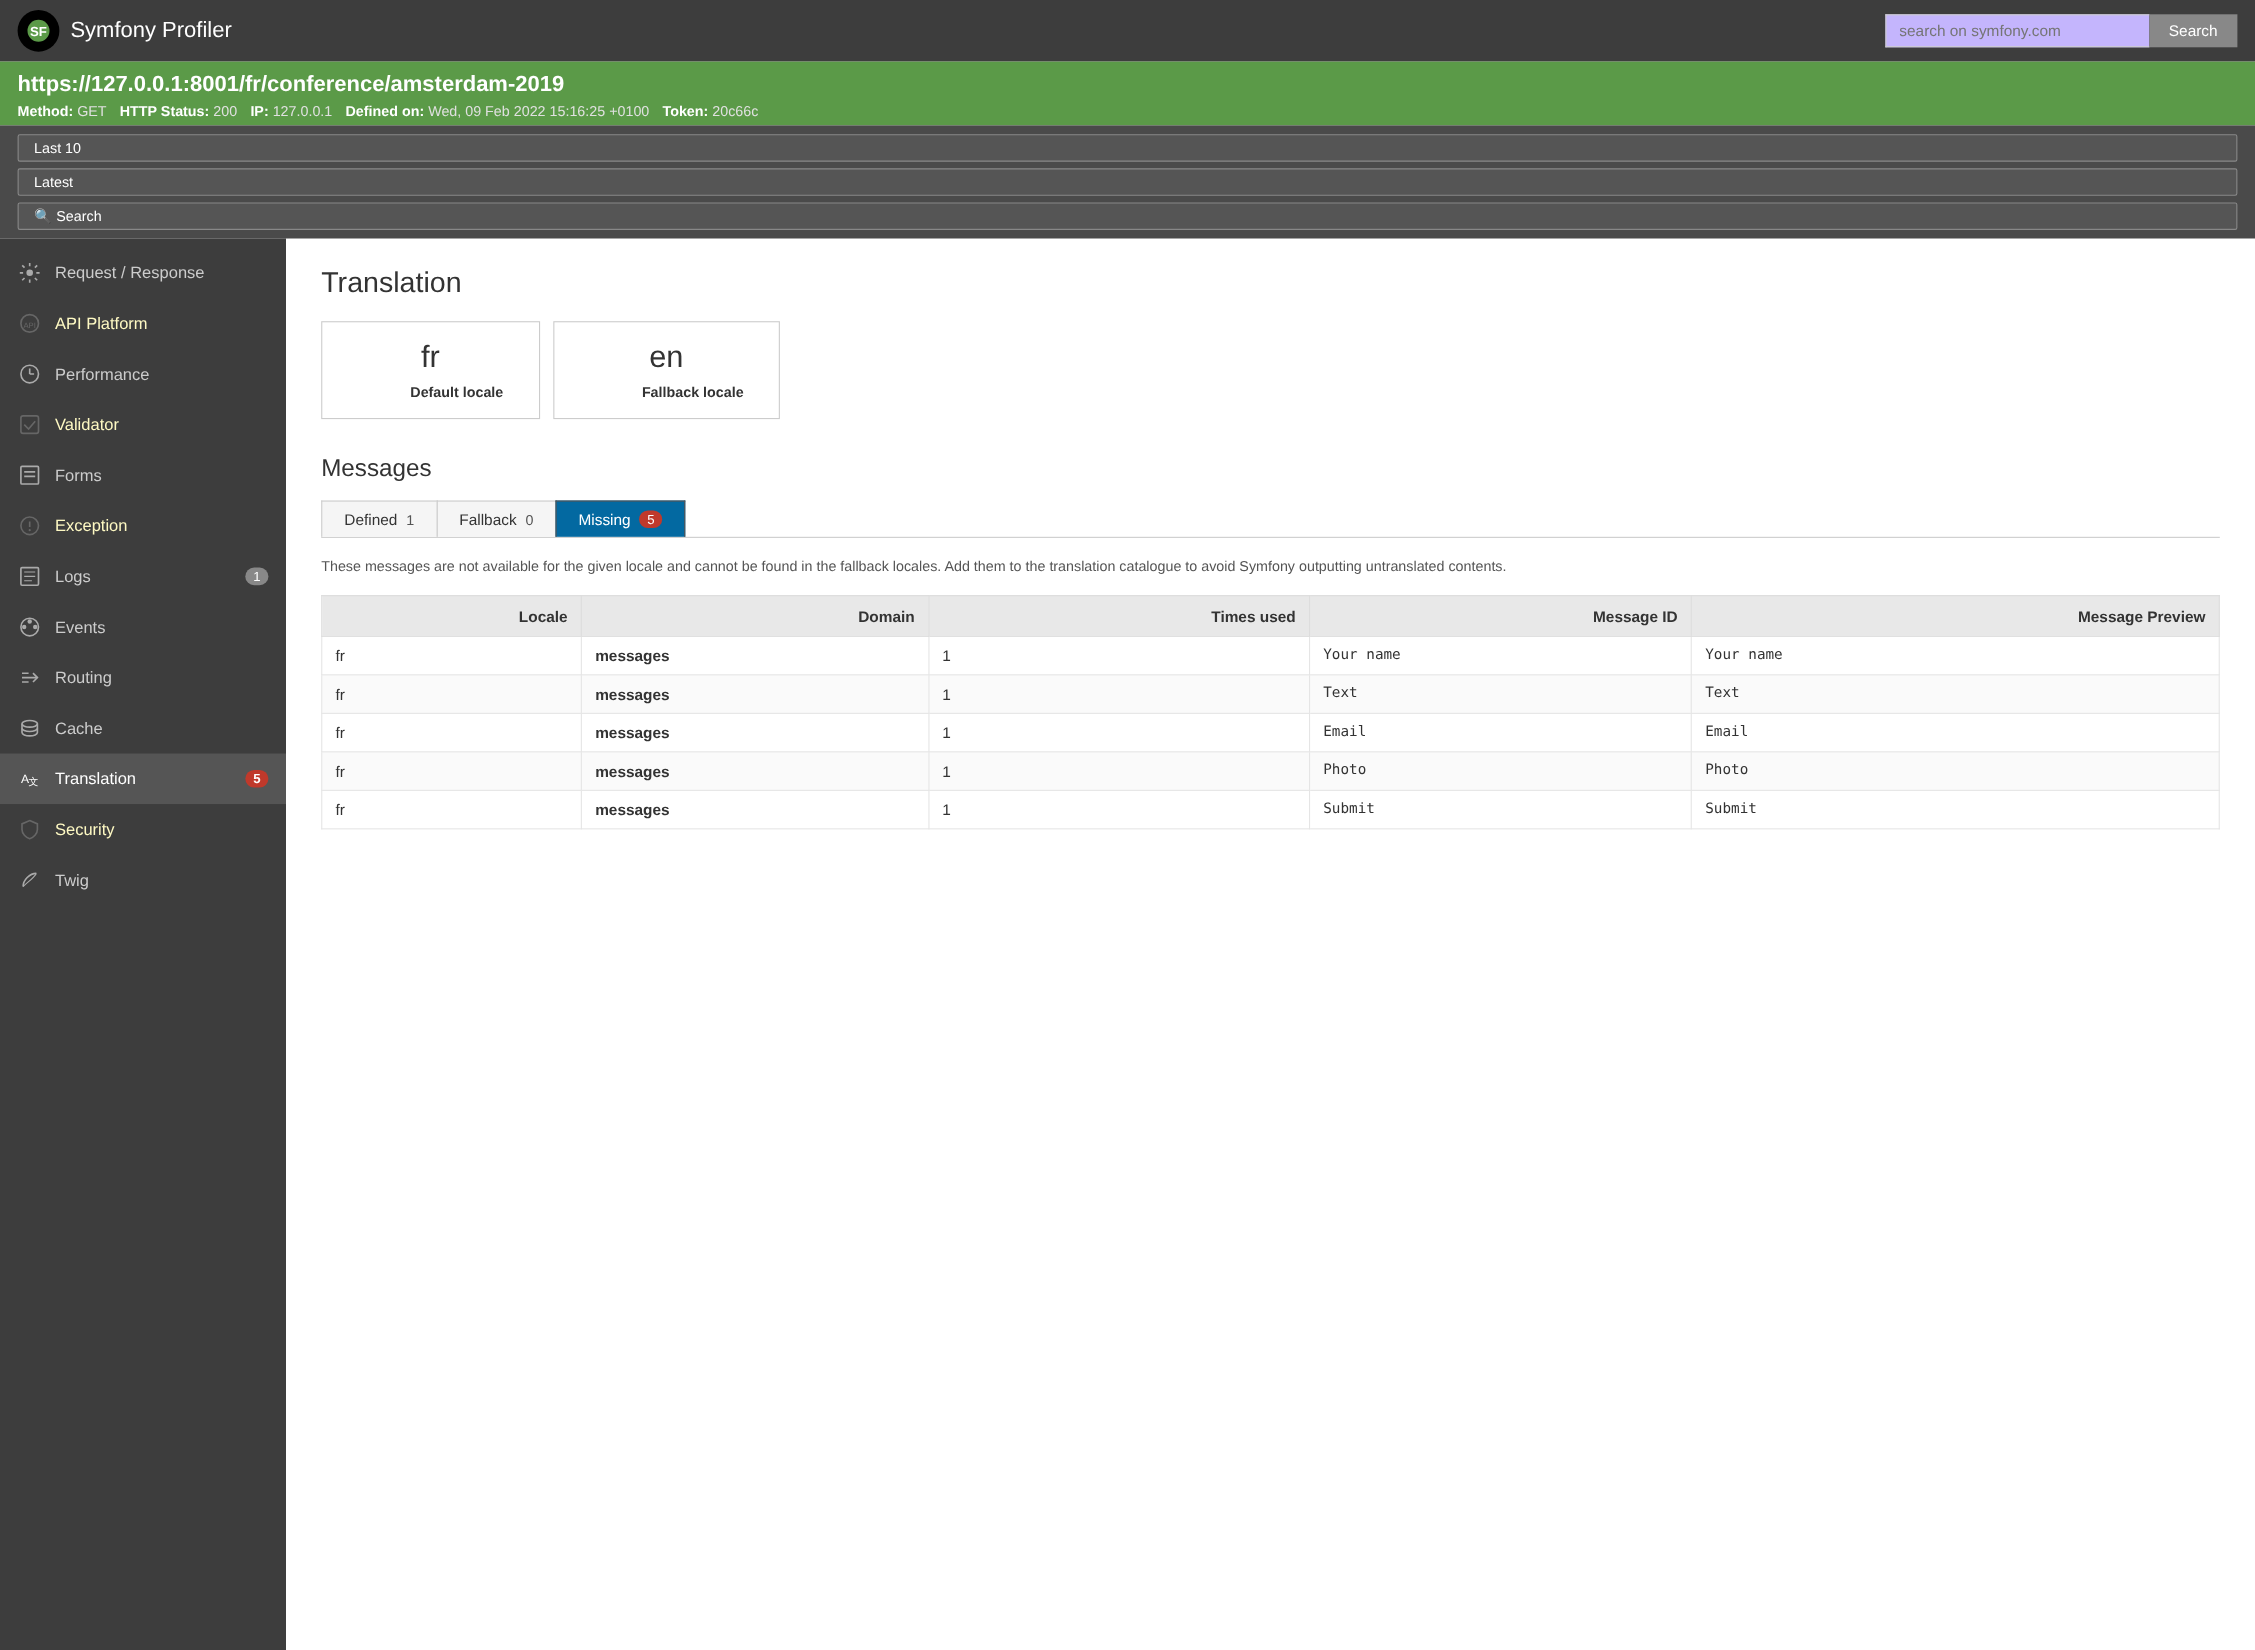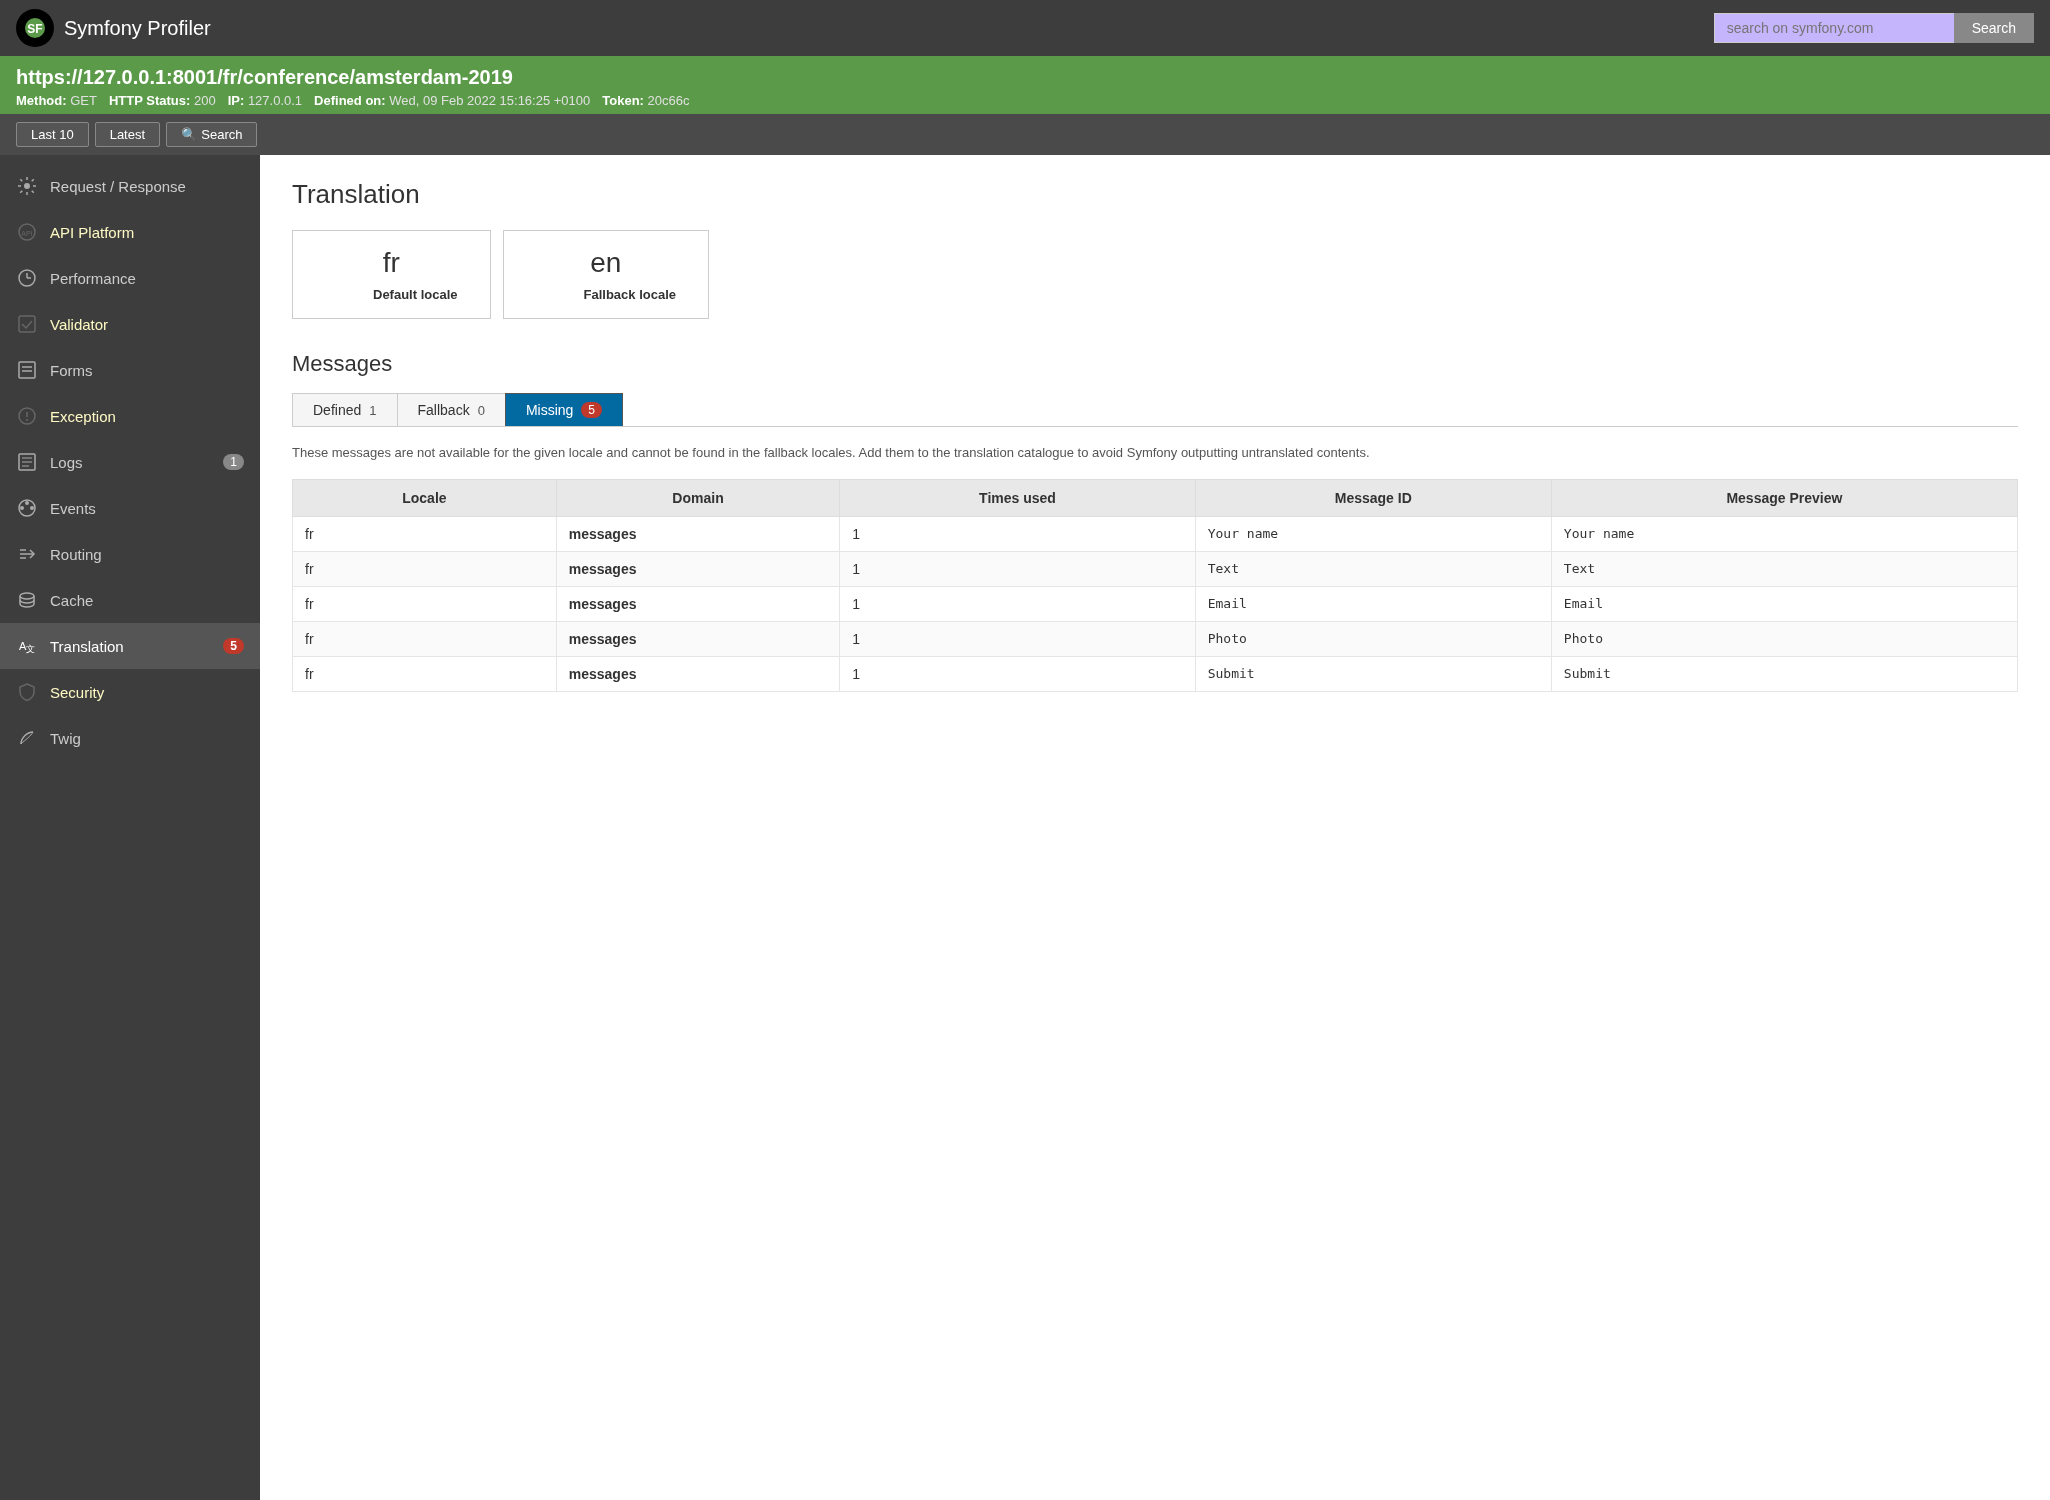--- a/index.html
+++ b/index.html
@@ -74,20 +74,21 @@
       flex-wrap: wrap;
     }
     .url-bar .meta span b { color: #fff; }
 
     
     .subnav {
       background: #4a4a4a;
       padding: 8px 16px;
       display: flex;
       gap: 6px;
+      flex-direction: column;
     }
     .subnav button {
       padding: 4px 14px;
       border: 1px solid #888;
       background: #555;
       color: #fff;
       cursor: pointer;
       font-size: 13px;
       border-radius: 2px;
       display: flex;
@@ -235,22 +236,22 @@
     }
 
     
     .data-table {
       width: 100%;
       border-collapse: collapse;
       font-size: 14px;
     }
     .data-table th {
       background: #e8e8e8;
-      padding: 10px 24px;
-      text-align: center;
+      padding: 10px 12px;
+      text-align: right;
       font-weight: bold;
       border: 1px solid #ddd;
     }
     .data-table td {
       padding: 9px 12px;
       border: 1px solid #e5e5e5;
       vertical-align: top;
     }
     .data-table tr:nth-child(even) td { background: #fafafa; }
     .data-table td.mono { font-family: monospace; font-size: 13px; }

